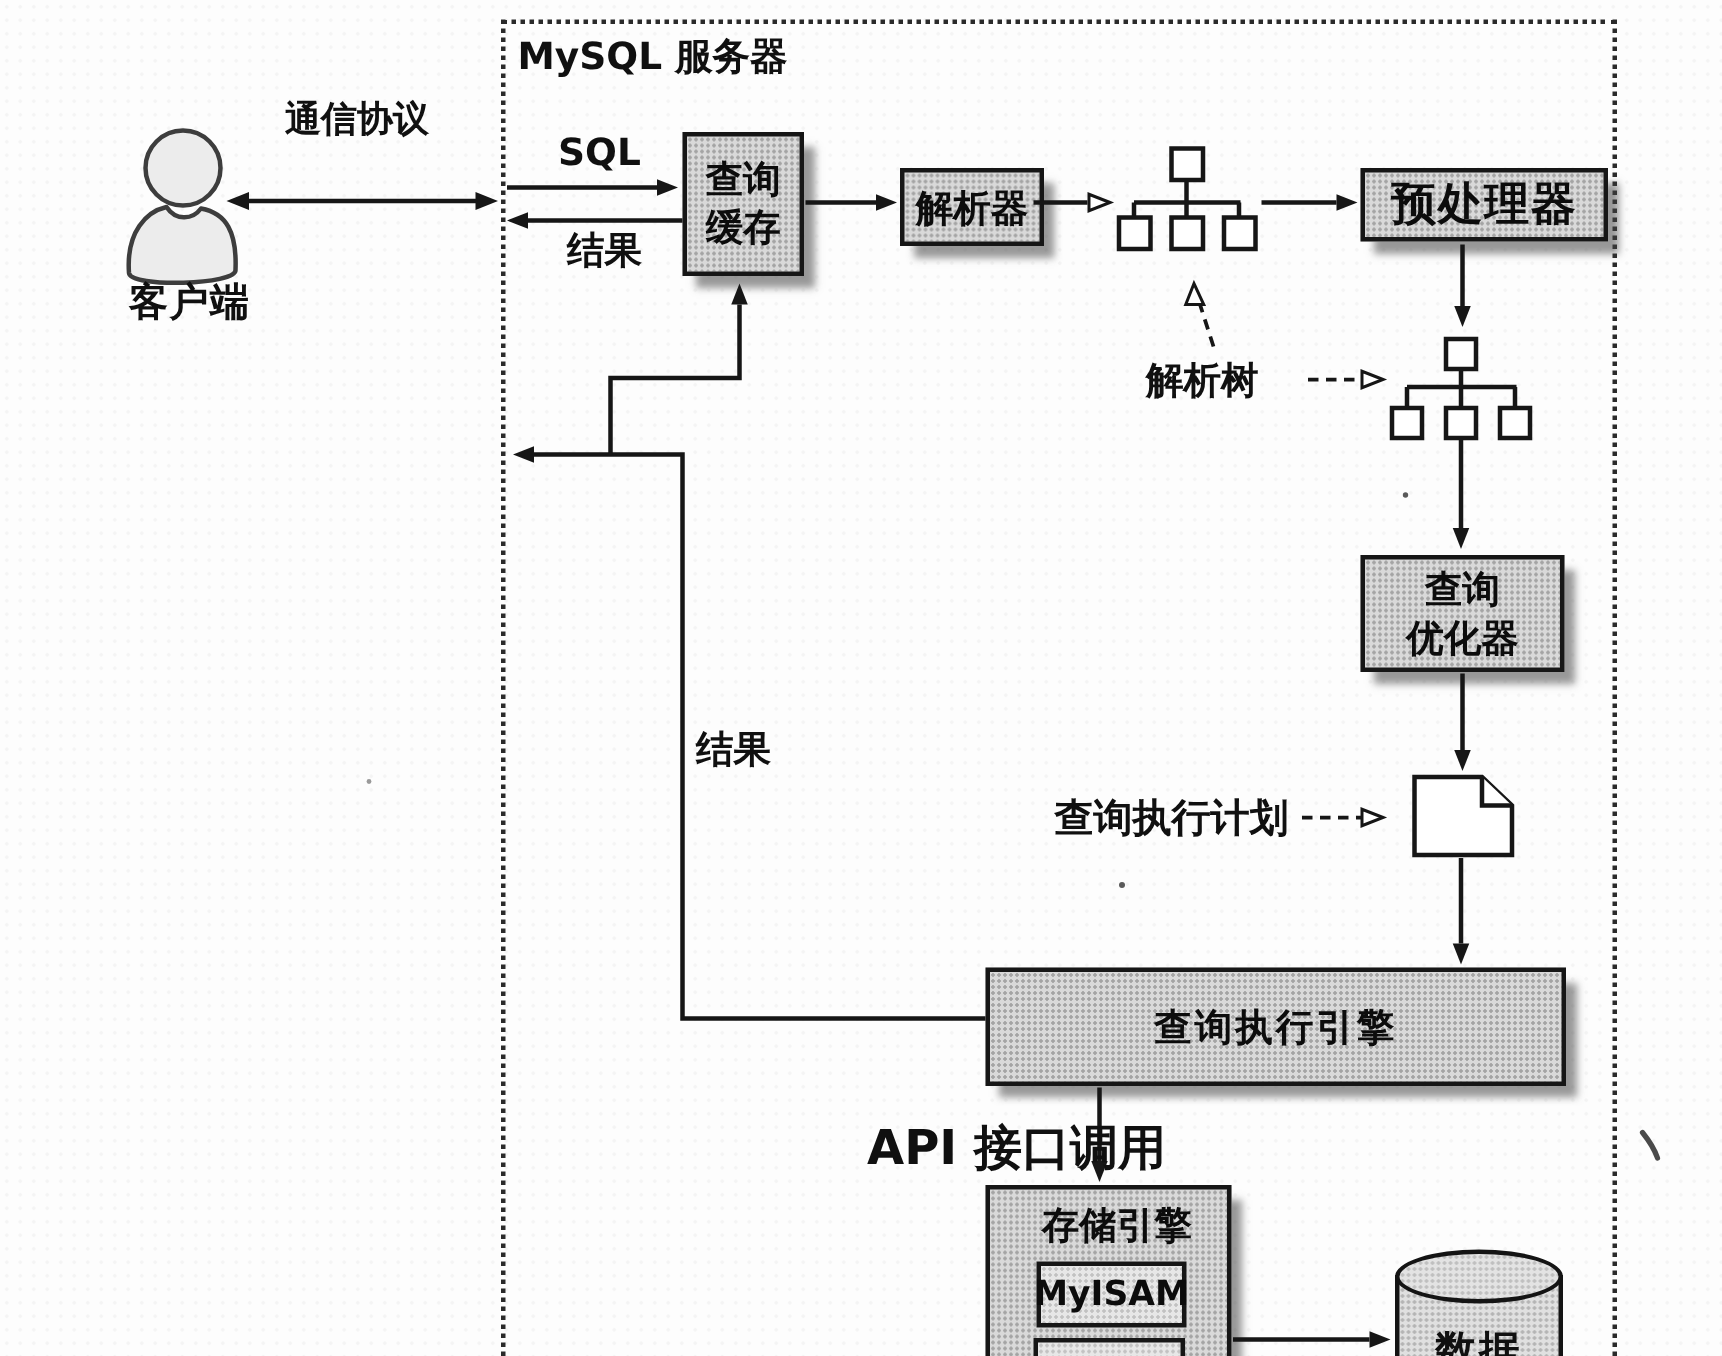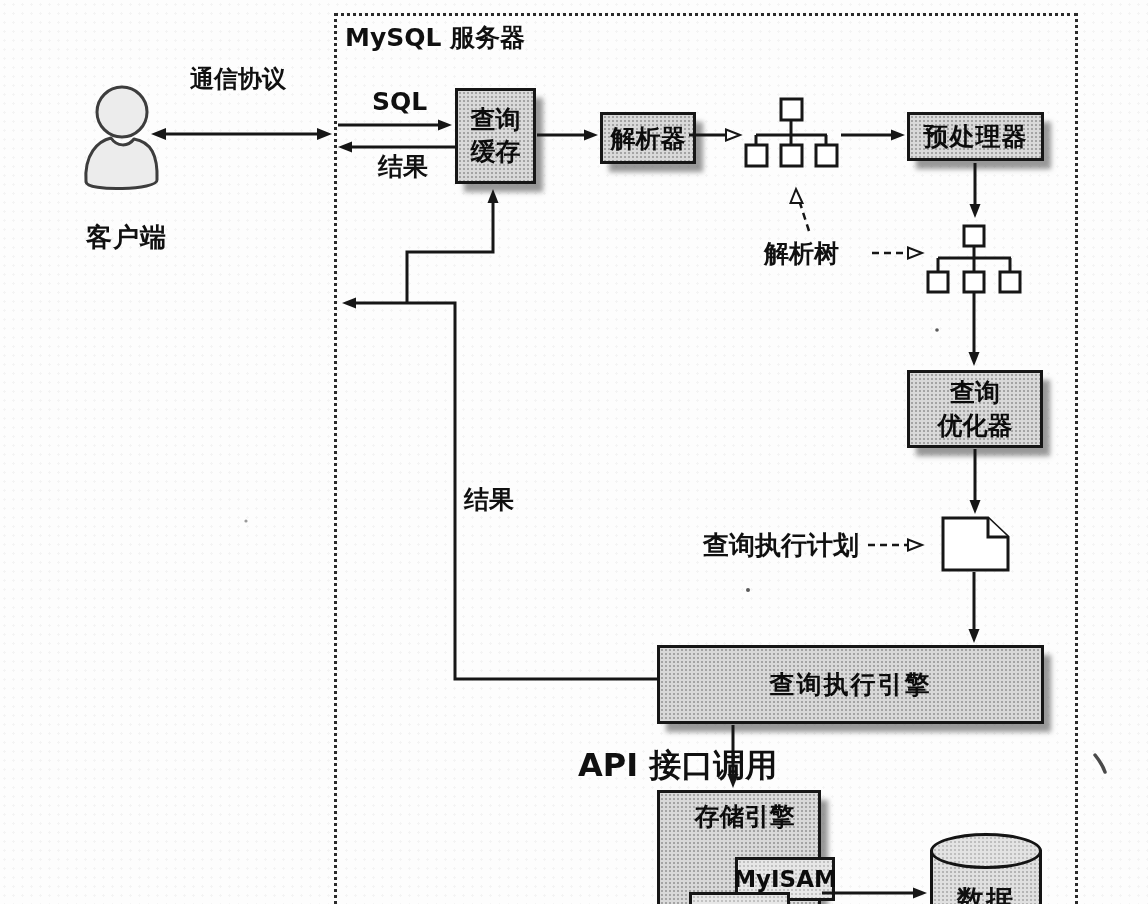--- a/index.html
+++ b/index.html
@@ -21,34 +21,34 @@
     border:3px solid #161616;
     background-color:#d9d9d9;
     background-image:radial-gradient(rgba(25,25,25,0.28) 1px, rgba(0,0,0,0) 1.35px);
     background-size:4px 4px;
     box-shadow:8px 9px 5px -1px rgba(70,70,70,0.55);
     display:flex; align-items:center; justify-content:center;
     text-align:center; font-weight:700; color:#0c0c0c;
   }
   #query-cache{left:455px; top:88px; width:81px; height:96px; font-size:25px; line-height:32px;}
   #parser{left:600px; top:112px; width:96px; height:52px; font-size:25px;}
-  #preprocessor{left:907px; top:112px; width:137px; height:49px; font-size:25px; letter-spacing:1px;}
+  #preprocessor{left:907px; top:112px; width:165px; height:49px; font-size:30px; letter-spacing:1px;}
   #optimizer{left:907px; top:370px; width:136px; height:78px; font-size:25px; line-height:33px;}
   #exec-engine{left:657px; top:645px; width:387px; height:79px; font-size:25px; letter-spacing:2px;}
   #storage-engine{left:657px; top:790px; width:164px; height:150px; display:block; font-size:25px;}
   .storage-title{margin-top:7px; text-align:center; font-weight:700;padding-left:11px;}
   .sub-node{
     position:absolute; box-sizing:border-box;
     border:3px solid #161616; background-color:#e7e7e7;
     background-image:radial-gradient(rgba(25,25,25,0.18) 1px, rgba(0,0,0,0) 1.3px);
     background-size:4px 4px;
     display:flex; align-items:center; justify-content:center;
     font-weight:700; font-size:23px;
   }
-  #engine-myisam{left:31px; top:64px; width:100px; height:44px;margin-left:44px;}
+  #engine-myisam{left:31px; top:48px; width:100px; height:44px;}
   #engine-innodb{left:29px; top:99px; width:101px; height:44px; align-items:flex-start; padding-top:6px;}
   
   .cyl-body{
     position:absolute; left:930px; top:850px; width:112px; height:80px; z-index:3;
     box-sizing:border-box; border-left:3px solid #141414; border-right:3px solid #141414;
     background-color:#e0e0e0;
     background-image:radial-gradient(rgba(25,25,25,0.22) 1px, rgba(0,0,0,0) 1.3px);
     background-size:4px 4px;
     display:flex; justify-content:center; align-items:flex-start;
   }
@@ -57,21 +57,21 @@
     box-sizing:border-box; border:3px solid #141414; border-radius:50%;
     background-color:#e3e3e3;
     background-image:radial-gradient(rgba(25,25,25,0.18) 1px, rgba(0,0,0,0) 1.3px);
     background-size:4px 4px;
   }
   .data-label{margin-top:32px; font-weight:700; font-size:27px; letter-spacing:2px;}
   svg.overlay{position:absolute; left:0; top:0; z-index:5; pointer-events:none;}
   
   #mysql-title{left:345px; top:21px; font-size:25px;}
   #protocol{left:140px; top:64px; width:196px; text-align:center; font-size:24px; line-height:31px;}
-  #client-label{left:86px; top:184px; font-size:26px; letter-spacing:1px;margin-top:36px;}
+  #client-label{left:86px; top:184px; font-size:26px; letter-spacing:1px;}
   #sql-label{left:372px; top:87px; font-size:25px;}
   #result-top{left:378px; top:150px; font-size:25px;}
   #parse-tree-label{left:764px; top:237px; font-size:25px;}
   #query-plan-label{left:703px; top:528px; font-size:26px;}
   #result-mid{left:464px; top:483px; font-size:25px;}
   #api-label{left:578px; top:744px; font-size:32px;}
 </style>
 </head>
 <body>
 

